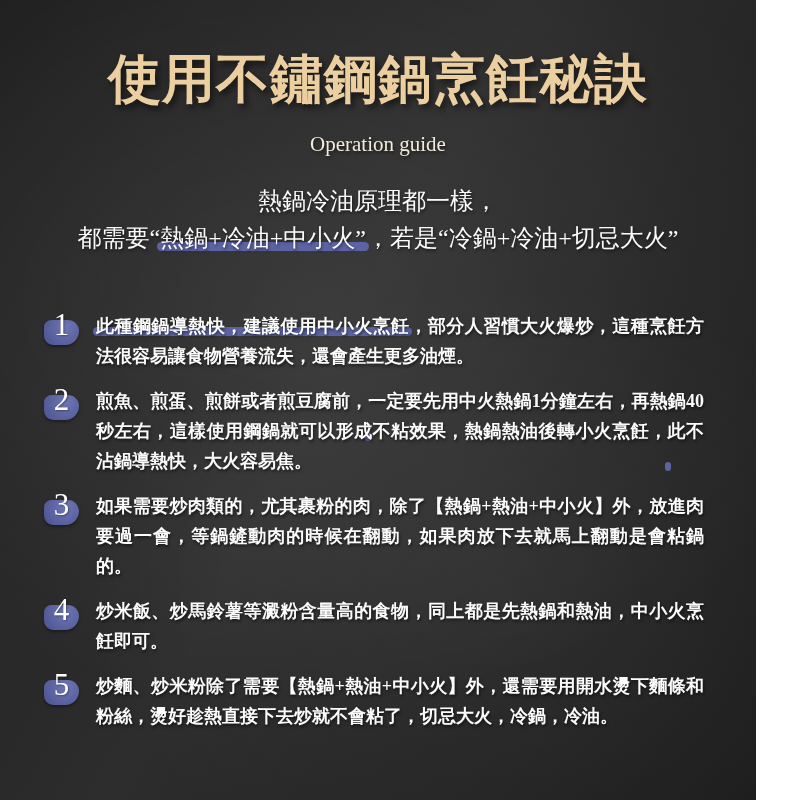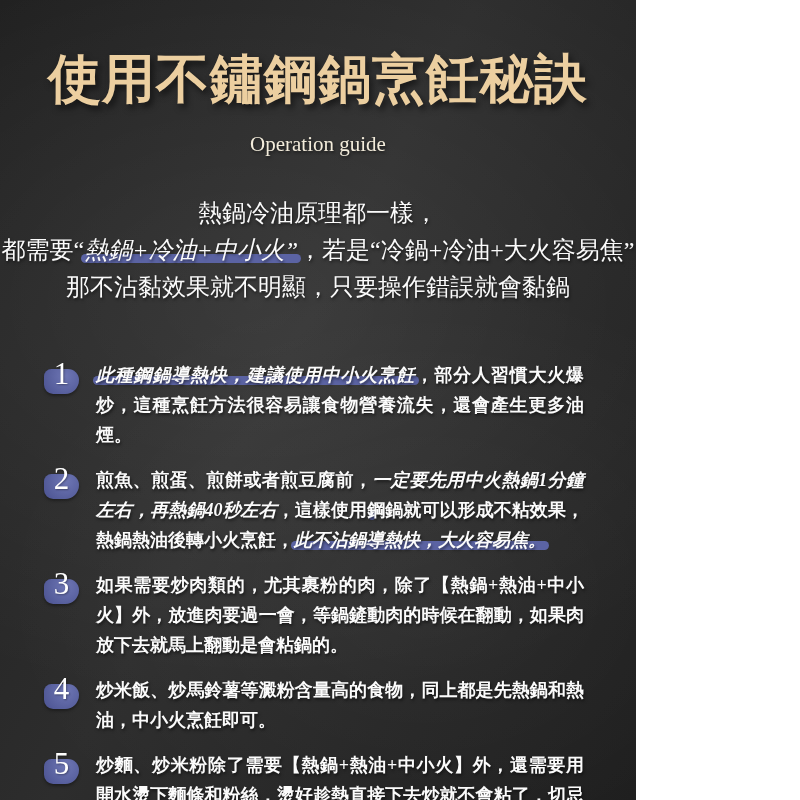--- a/index.html
+++ b/index.html
@@ -9,21 +9,21 @@
     --text:#fbfbfb;
   }
   *{margin:0;padding:0;box-sizing:border-box;}
   html,body{width:800px;height:800px;}
   body{
     font-family:"Liberation Serif","DejaVu Serif",serif;
     overflow:hidden;
   }
   .poster{
     position:relative;
-    width:636px;height:800px;
+    width:756px;height:800px;
     overflow:hidden;
     background:
       radial-gradient(140% 140% at 50% 50%, rgba(0,0,0,0) 55%, rgba(0,0,0,0.38) 100%),
       radial-gradient(900px 620px at 40% 38%, rgba(255,255,255,0.075), rgba(255,255,255,0) 65%),
       radial-gradient(700px 520px at 66% 74%, rgba(255,255,255,0.05), rgba(255,255,255,0) 60%),
       linear-gradient(118deg, #1f1f1f 0%, #2d2d2d 45%, #242424 72%, #1d1d1d 100%);
   }
   .title{
     padding-top:44px;
     text-align:center;
@@ -36,21 +36,21 @@
   .subtitle{
     margin-top:16px;
     text-align:center;
     font-size:21px;
     color:var(--cream);
     text-shadow:1px 2px 3px rgba(0,0,0,0.5);
   }
   .intro{
     position:relative;
     z-index:0;
-    margin-top:38px;
+    margin-top:26px;
     text-align:center;
     font-size:24px;
     line-height:37px;
     color:var(--text);
     text-shadow:1px 2px 3px rgba(0,0,0,0.5);
   }
   .tips{
     position:relative;
     z-index:0;
     list-style:none;
@@ -90,41 +90,40 @@
   }
   .tip-text{
     flex:1;
     font-size:18px;
     line-height:30px;
     font-weight:700;
     color:var(--text);
     text-align:justify;
     text-shadow:1px 2px 3px rgba(0,0,0,0.55);
   }
-  .hl{position:relative;font-style:italic;}
+  .hl{position:relative;}
   .hl::after{
     content:'';
     position:absolute;
     left:-3px;right:-3px;bottom:0px;
     height:9px;
     border-radius:5px;
     background:var(--accent);
     z-index:-1;
   }
 </style>
 </head>
 <body>
 
 <div class="poster">
   <h1 class="title">使用不鏽鋼鍋烹飪秘訣</h1>
   <div class="subtitle">Operation guide</div>
   <div class="intro" id="intro">
       <div><span>熱鍋冷油原理都一樣，</span></div>
-      <div><span>都需要“</span><span class="hl">熱鍋+冷油+中小火”</span><span>，若是“冷鍋+冷油+大火容易焦”</span></div>
-      <div><span>那不沾黏效果就不明顯，只要操作錯誤就會黏鍋</span></div>
+      <div><span>都需要“</span><span class="hl">熱鍋+冷油+中小火”</span><span>，若是“冷鍋+冷油+切忌大火”</span></div>
     </div>
   <ol class="tips" id="tips">
       <li class="tip">
         <span class="badge">
           <i class="bubble"></i>
           <b class="num">1</b>
         </span>
         <p class="tip-text"><span class="hl">此種鋼鍋導熱快，建議使用中小火烹飪</span><span>，部分人習慣大火爆炒，這種烹飪方法很容易讓食物營養流失，還會產生更多油煙。</span></p>
       </li>
       <li class="tip">

